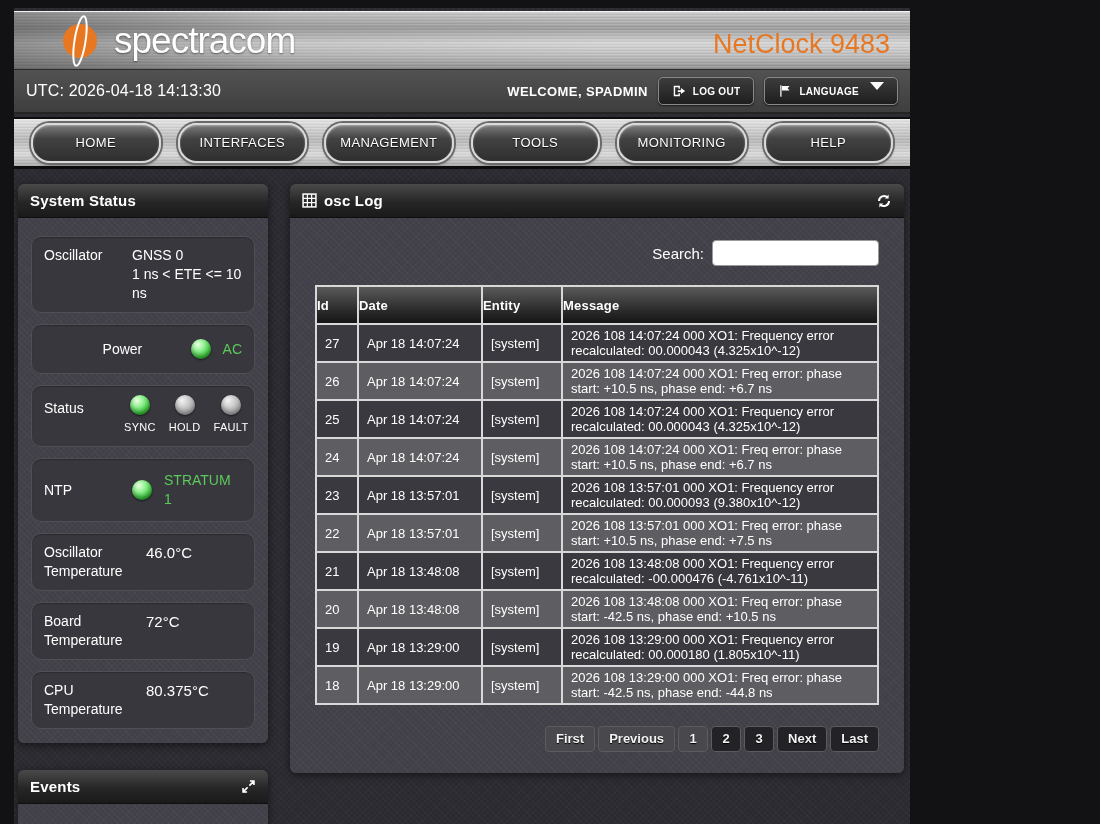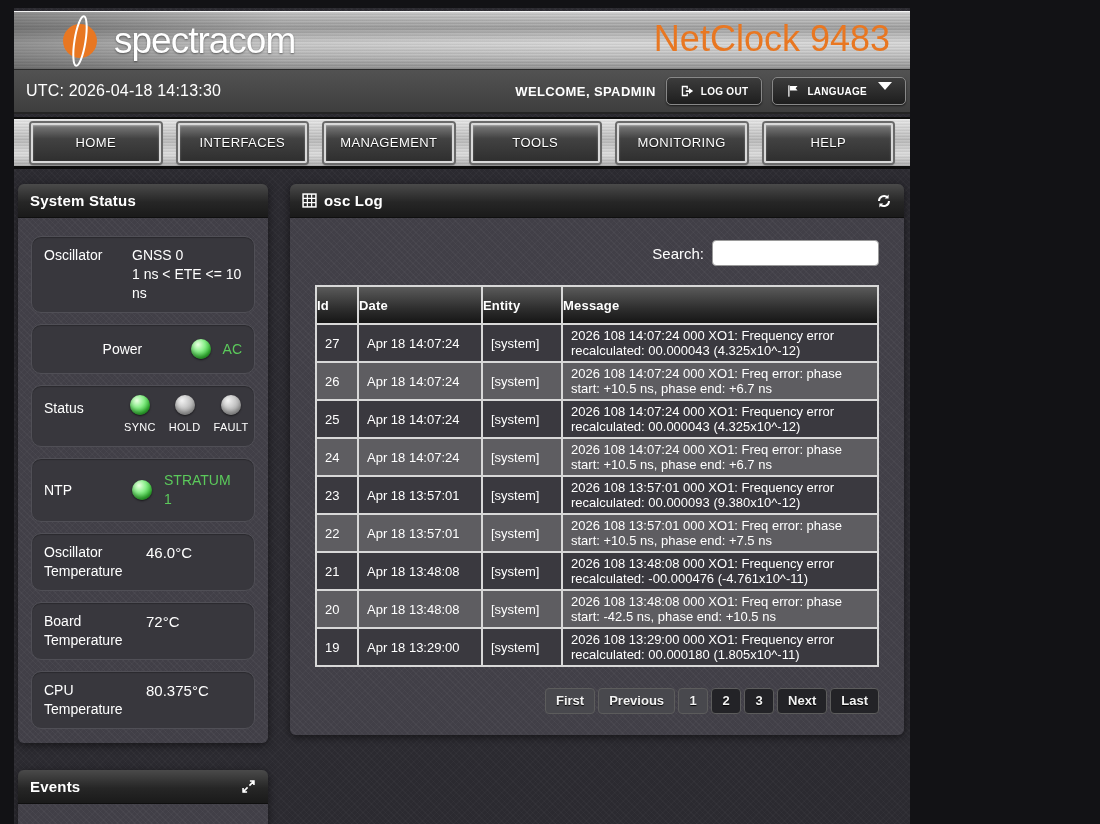--- a/index.html
+++ b/index.html
@@ -27,30 +27,30 @@
     display:flex;align-items:center;
   }
   .logo-wrap{display:flex;align-items:center;margin-left:42px;}
   .logo-svg{width:48px;height:56px;margin-right:10px;}
   .brand-text{
     color:#fff;font-size:37px;font-weight:500;letter-spacing:-1px;
     text-shadow:0 1px 2px rgba(0,0,0,.45);
   }
   .product-name{
     position:absolute;right:20px;bottom:9px;
-    color:#e87722;font-size:36px;font-weight:500;letter-spacing:0px;
+    color:#e87722;font-size:27px;font-weight:500;letter-spacing:0px;
   }
   
   .utc-bar{
     height:42px;background:linear-gradient(180deg,#525252,#3e3e3e);
     border-bottom:2px solid #242424;
     display:flex;align-items:center;color:#fff;gap:8px;
   }
   .utc-time{margin-left:12px;font-size:16px;letter-spacing:.2px;}
-  .utc-right{margin-left:auto;display:flex;align-items:center;gap:10px;margin-right:4px;}
+  .utc-right{margin-left:auto;display:flex;align-items:center;gap:10px;margin-right:12px;}
   .welcome-text{font-size:13px;font-weight:bold;letter-spacing:.4px;}
   .top-btn{
     display:flex;align-items:center;gap:7px;
     background:linear-gradient(180deg,#3c3c3c,#1e1e1e);
     border:1px solid #888;border-radius:5px;
     padding:6px 13px;color:#fff;font-size:10px;font-weight:bold;letter-spacing:.3px;
     box-shadow:0 1px 2px rgba(0,0,0,.6);cursor:pointer;position:relative;
   }
   .top-btn svg{display:block;}
   .caret-down{
@@ -60,21 +60,21 @@
   
   .nav-bar{
     height:52px;margin-top:3px;
     border-top:2px solid #0d0d0d;border-bottom:3px solid #0d0d0d;
     background:
       repeating-linear-gradient(180deg, rgba(255,255,255,.12) 0 1px, rgba(0,0,0,.05) 2px 3px),
       linear-gradient(180deg,#e8e8e8 0%,#b9b9b9 45%,#dcdcdc 75%,#a9a9a9 100%);
     display:flex;align-items:center;gap:17px;padding:0 17px;box-sizing:border-box;
   }
   .nav-btn{
-    flex:1;height:36px;border-radius:2px;
+    flex:1;height:36px;border-radius:19px;
     background:linear-gradient(180deg,#7b7b7b 0%,#424242 38%,#2f2f2f 100%);
     border:2px solid #d9d9d9;
     box-shadow:0 0 0 2px #6a6a6a, inset 0 1px 2px rgba(255,255,255,.35), 0 2px 3px rgba(0,0,0,.45);
     color:#fff;font-size:13px;letter-spacing:.4px;
     display:flex;align-items:center;justify-content:center;cursor:pointer;
     text-shadow:0 1px 1px rgba(0,0,0,.8);
   }
   
   .content{display:flex;gap:22px;padding:15px 6px 0 4px;}
   .sidebar{width:250px;flex:none;}
@@ -371,20 +371,26 @@
                   <td class="col-date">Apr 18 13:48:08</td>
                   <td class="col-entity">[system]</td>
                   <td class="col-message">2026 108 13:48:08 000 XO1: Freq error: phase start: -42.5 ns, phase end: +10.5 ns</td>
                 </tr>
                 <tr class="dark">
                   <td class="col-id">19</td>
                   <td class="col-date">Apr 18 13:29:00</td>
                   <td class="col-entity">[system]</td>
                   <td class="col-message">2026 108 13:29:00 000 XO1: Frequency error recalculated: 00.000180 (1.805x10^-11)</td>
                 </tr>
+                <tr class="light">
+                  <td class="col-id">18</td>
+                  <td class="col-date">Apr 18 13:29:00</td>
+                  <td class="col-entity">[system]</td>
+                  <td class="col-message">2026 108 13:29:00 000 XO1: Freq error: phase start: -42.5 ns, phase end: -44.8 ns</td>
+                </tr>
               </tbody>
           </table>
           <div class="pagination">
               <div class="pg-btn muted">First</div>
               <div class="pg-btn muted">Previous</div>
               <div class="pg-btn active">1</div>
               <div class="pg-btn">2</div>
               <div class="pg-btn">3</div>
               <div class="pg-btn">Next</div>
               <div class="pg-btn">Last</div>

